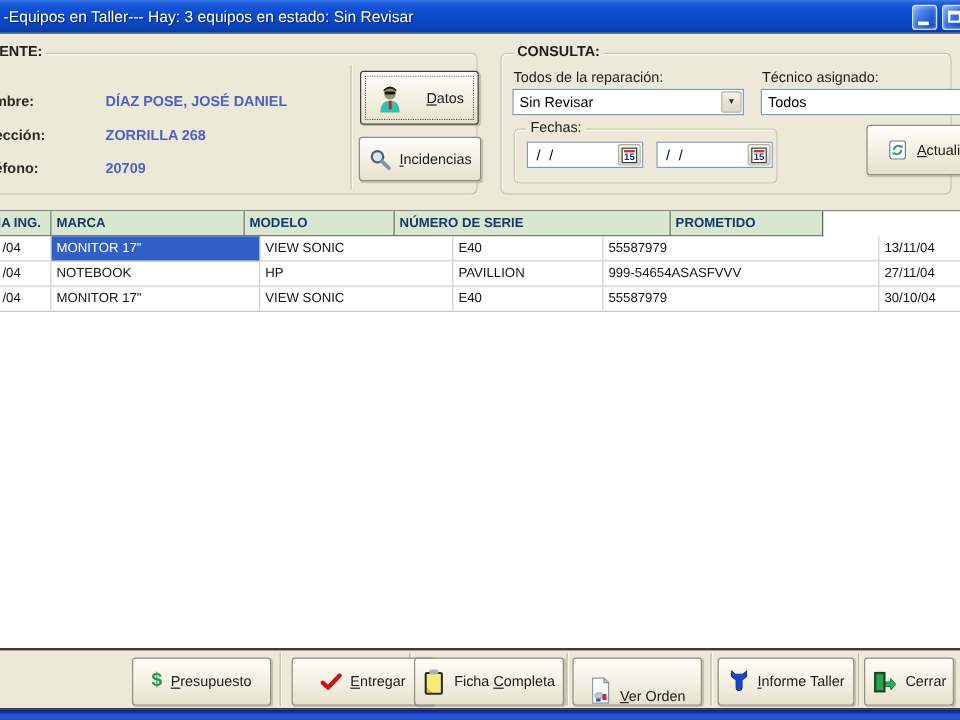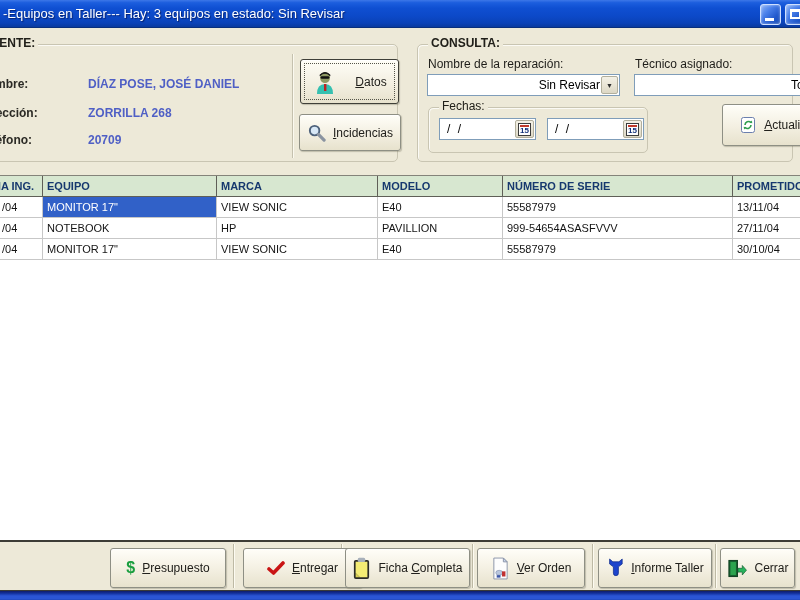--- a/index.html
+++ b/index.html
@@ -58,21 +58,21 @@
   .btn-default::after {
     content:""; position:absolute; inset:3px; border:1px dotted #55554a; border-radius:1px;
   }
   .u { text-decoration:underline; }
 
   
   .combo {
     position:absolute; background:#fff; border:1px solid #7F9DB9;
     display:flex; align-items:center;
   }
-  .combo-text { flex:1; padding-left:5px; font-size:12px; color:#000; white-space:nowrap; overflow:hidden;text-align:right; }
+  .combo-text { flex:1; padding-left:5px; font-size:12px; color:#000; white-space:nowrap; overflow:hidden; }
   .combo-arrow, .cal-btn {
     width:17px; margin:1px; align-self:stretch; flex:none;
     background:linear-gradient(180deg,#f4f1e6 0%,#ddd8c5 100%);
     border:1px solid #b2af9c; border-radius:2px;
     display:flex; align-items:center; justify-content:center;
   }
   .combo-arrow span { font-size:7px; color:#2e2e2e; line-height:1; }
   .cal-btn { width:19px; }
   .cal-icon {
     position:relative; width:13px; height:13px; background:#fff; border:1px solid #3c3c3c;
@@ -169,21 +169,21 @@
         <circle cx="8" cy="8" r="5" fill="#d8e8f6" stroke="#4d617a" stroke-width="2"></circle>
         <line x1="12" y1="12" x2="18" y2="18" stroke="#8a93a0" stroke-width="3.4" stroke-linecap="round"></line>
       </svg>
     </span>
     <span><span></span><span class="u">I</span><span>ncidencias</span></span>
   </div>
 
   <div class="groupbox" style="left:417px; top:44px; width:376px; height:118px;">
     <span class="group-label" style="left:10px;">CONSULTA:</span>
 
-    <span style="position:absolute; left:10px; top:12px; font-size:12px; color:#1e1d19;">Nombre de la reparación:</span>
+    <span style="position:absolute; left:10px; top:12px; font-size:12px; color:#1e1d19;">Todos de la reparación:</span>
     <div class="combo" style="left:9px; top:29px; width:193px; height:22px;">
       <span class="combo-text">Sin Revisar</span>
       <span class="combo-arrow">
           <span>▼</span>
         </span>
     </div>
 
     <span style="position:absolute; left:217px; top:12px; font-size:12px; color:#1e1d19;">Técnico asignado:</span>
     <div class="combo" style="left:216px; top:29px; width:190px; height:22px;">
       <span class="combo-text">Todos</span>
@@ -218,21 +218,20 @@
         <path d="M12.9 4.6 l0.4 2.6 -2.6 -0.5 z" fill="#2e9e4f"></path>
         <path d="M5.1 13.4 l-0.4 -2.6 2.6 0.5 z" fill="#2e9e4f"></path>
       </svg>
     </span>
     <span><span></span><span class="u">A</span><span>ctualizar</span></span>
   </div>
 
   <div class="grid-area">
     <div class="grid-header">
       <div class="gcell c1">FECHA ING.</div>
-      <div class="gcell c2">EQUIPO</div>
       <div class="gcell c3">MARCA</div>
       <div class="gcell c4">MODELO</div>
       <div class="gcell c5">NÚMERO DE SERIE</div>
       <div class="gcell c6">PROMETIDO</div>
     </div>
 
     <div class="grid-row">
       <div class="gcell c1">/04</div>
       <div class="gcell c2 sel">MONITOR 17"</div>
       <div class="gcell c3">VIEW SONIC</div>
@@ -287,21 +286,21 @@
         <rect x="2" y="3" width="16" height="20" rx="2" fill="#2b2b28"></rect>
         <path d="M3.8 4.8 h12.4 v16.4 h-8 l-4.4 -4.4 z" fill="#f4ec74"></path>
         <path d="M3.8 16.8 l4.4 4.4 h-4.4 z" fill="#d8cf54"></path>
         <rect x="6" y="0.8" width="8" height="4.4" rx="1.6" fill="#a8b0ba" stroke="#55555">
         </rect>
       </svg>
     </span>
     <span><span>Ficha </span><span class="u">C</span><span>ompleta</span></span>
   </div>
 
-  <div class="btn fbtn" style="left:477px; width:108px;">
+  <div class="btn fbtn" style="left:477px; width:108px;align-items:flex-end;">
     <span>
       <svg width="19" height="23" viewBox="0 0 20 24">
         <path d="M3 1 h10 l4 4 v18 h-14 z" fill="#fdfdfd" stroke="#8a94a8"></path>
         <path d="M13 1 l4 4 h-4 z" fill="#c9d6ee" stroke="#8a94a8"></path>
         <ellipse cx="8.6" cy="16.5" rx="3.6" ry="2.6" fill="#b9c6de" stroke="#7d8aa5" stroke-width="0.6"></ellipse>
         <rect x="11.6" y="15" width="3.6" height="5.4" fill="#c03030"></rect>
         <rect x="6" y="19" width="4" height="2.6" fill="#3c57a8"></rect>
       </svg>
     </span>
     <span><span></span><span class="u">V</span><span>er Orden</span></span>

